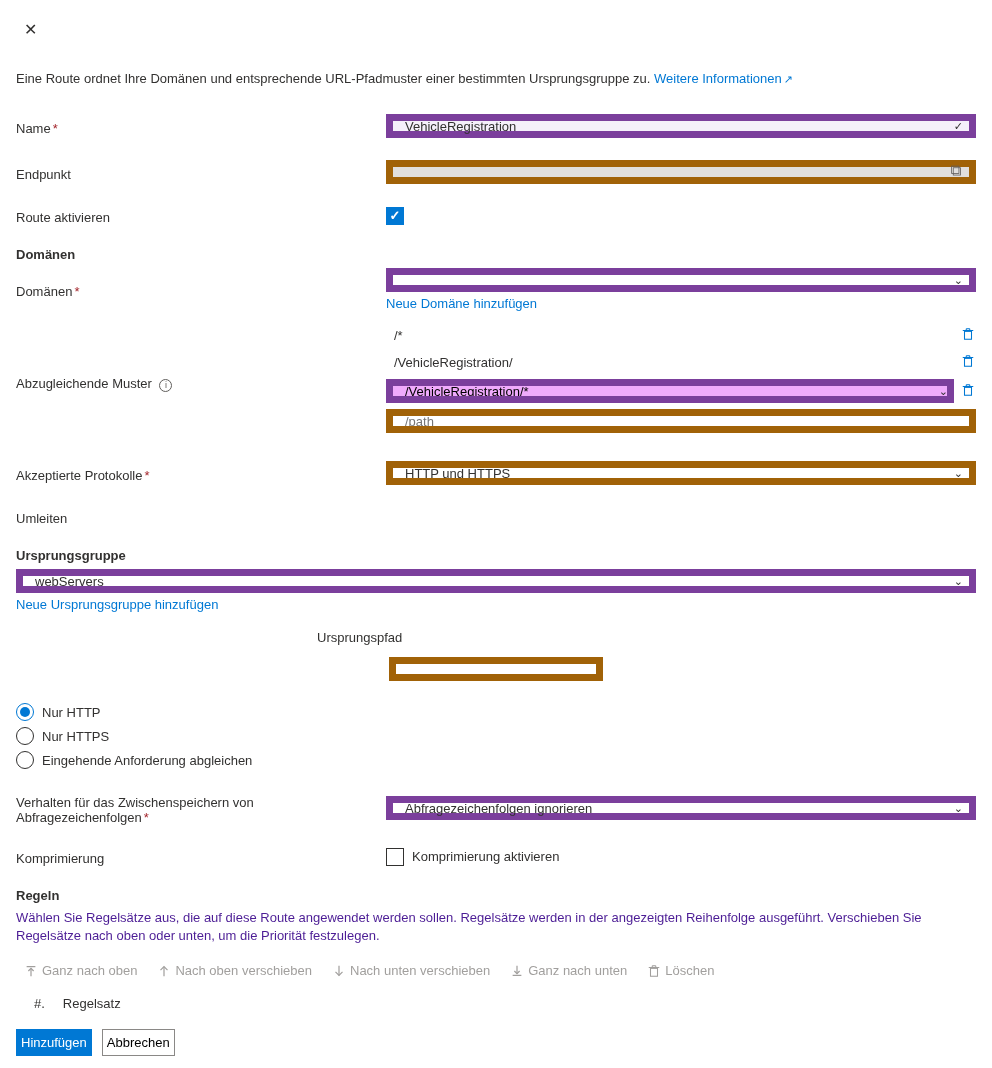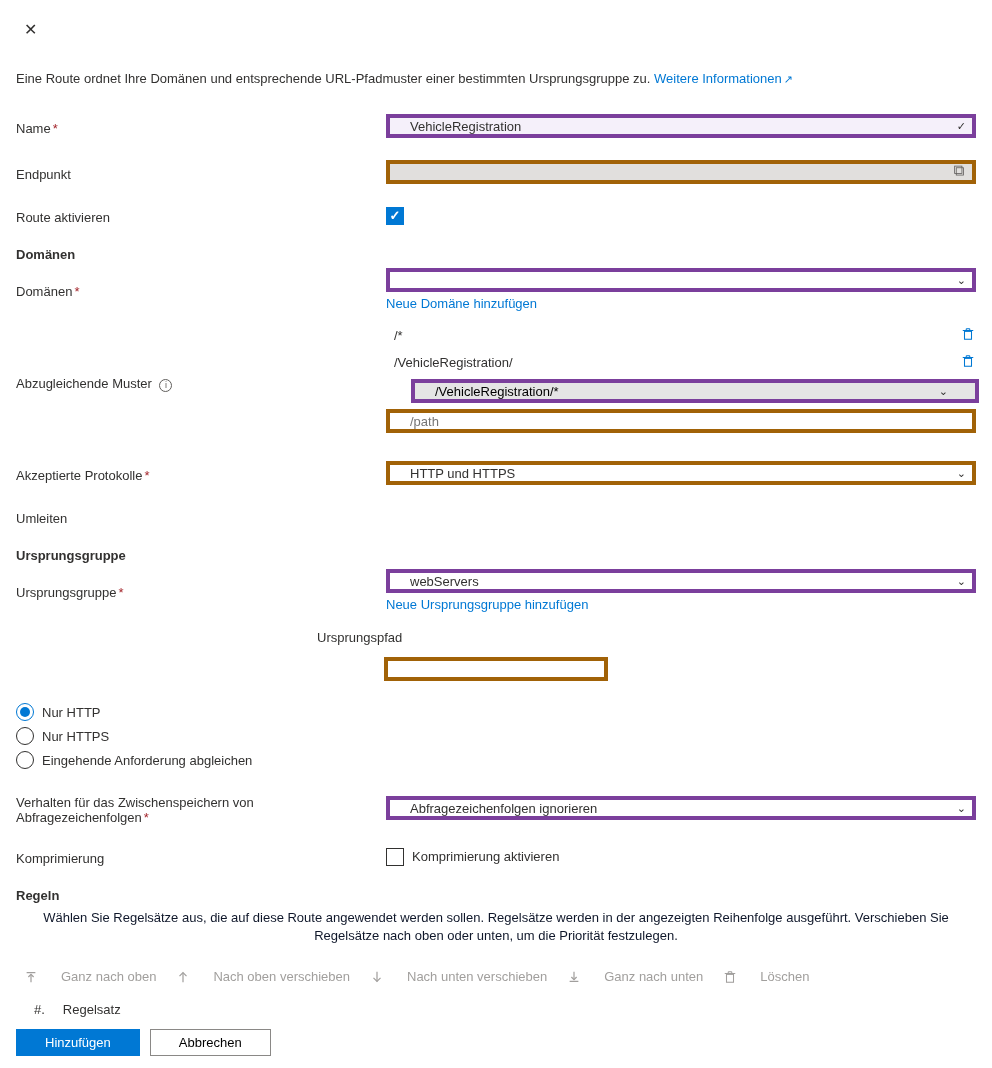--- a/index.html
+++ b/index.html
@@ -25,22 +25,22 @@
   .form-section { margin-top: 28px; }
   .form-row { display: flex; align-items: center; margin-bottom: 22px; gap: 12px; }
   .form-row.tight { margin-bottom: 6px; }
   .label-col { width: 358px; flex-shrink: 0; padding-top: 4px; font-size: 13px; color: #323130; }
   .label-col .req { color: #a4262c; margin-left: 2px; }
   .input-col { flex: 1; }
   .section-heading { font-weight: 600; font-size: 13px; margin-bottom: 6px; margin-top: 8px; color: #323130; }
   input[type="text"].text-input, .select-box, .readonly-box {
     width: 100%;
     height: 24px;
-    border: 4px solid #a16207;
-    padding: 0 20px;
+    border: 7px solid #a16207;
+    padding: 0 12px;
     font-size: 13px;
     font-family: inherit;
     background: #fff;
     display: flex;
     align-items: center;
     position: relative;
   }
   .select-box.hl, input.text-input.hl { border-color: #7b3f9c; background: #f5f0fa; }
   .select-box .chevron, .readonly-box .copy-ic {
     position: absolute; right: 6px; top: 50%; transform: translateY(-50%);
@@ -51,37 +51,37 @@
     width: 18px; height: 18px; border: 1px solid #323130; display: inline-flex;
     align-items: center; justify-content: center; cursor: pointer; flex-shrink: 0;
   }
   .checkbox.checked { background: #0078d4; border-color: #0078d4; color: #fff; }
   .checkbox.checked::after { content: "✓"; font-size: 13px; font-weight: bold; }
   .check-row { display: flex; align-items: center; gap: 8px; }
   .link-small { color: #0078d4; font-size: 13px; text-decoration: none; display: inline-block; margin-top: 4px; }
   .pattern-row { display: flex; align-items: center; gap: 6px; margin-bottom: 6px; }
   .pattern-text { flex: 1; padding: 3px 8px; font-size: 13px; }
   .pattern-input-wrap { flex: 1; position: relative; }
-  .pattern-input-wrap.active input { border-color: #7b3f9c; background: #e5e5e5; margin-left: 25px; }
+  .pattern-input-wrap.active input { border-color: #7b3f9c; background: #f0abfc; }
   .pattern-input-wrap .chev { position: absolute; right: 6px; top: 50%; transform: translateY(-50%); font-size: 11px; }
   .trash { color: #0078d4; cursor: pointer; width: 16px; text-align: center; }
   .trash svg { width: 14px; height: 14px; }
   .info-icon { display: inline-block; width: 13px; height: 13px; border: 1px solid #605e5c; border-radius: 50%; font-size: 9px; text-align: center; line-height: 11px; color: #605e5c; margin-left: 4px; }
   .radio-group { display: flex; flex-direction: column; gap: 6px; }
   .radio-row { display: flex; align-items: center; gap: 8px; cursor: pointer; }
   .radio { width: 18px; height: 18px; border: 1px solid #323130; border-radius: 50%; display: inline-flex; align-items: center; justify-content: center; }
   .radio.selected { border-color: #0078d4; }
   .radio.selected::after { content: ""; width: 10px; height: 10px; background: #0078d4; border-radius: 50%; }
-  .rules-desc { font-size: 13px; color: #0f172a; margin-bottom: 20px; line-height: 1.4; text-align: center; }
+  .rules-desc { font-size: 13px; color: #4c1d95; margin-bottom: 14px; line-height: 1.4; }
   .toolbar { display: flex; gap: 20px; margin-bottom: 10px; padding: 4px 8px; }
-  .toolbar-btn { display: flex; align-items: center; gap: 23px; color: #a19f9d; font-size: 13px; cursor: default; }
+  .toolbar-btn { display: flex; align-items: center; gap: 4px; color: #a19f9d; font-size: 13px; cursor: default; }
   .toolbar-btn svg { width: 14px; height: 14px; }
   .rules-header { display: flex; gap: 18px; padding: 4px 18px; font-size: 13px; color: #323130; }
   .footer { position: fixed; bottom: 0; left: 0; padding: 12px 16px; background: #fff; display: flex; gap: 10px; width: 992px; }
-  .btn { padding: 5px 28px; font-size: 13px; border: 1px solid #8a8886; background: #fff; cursor: pointer; font-family: inherit; }
+  .btn { padding: 5px 4px; font-size: 13px; border: 1px solid #8a8886; background: #fff; cursor: pointer; font-family: inherit; }
   .btn.primary { background: #0078d4; color: #fff; border-color: #0078d4; }
   .select-box.full-hl { border-color: #7b3f9c; }
 </style>
 </head>
 <body>
 
 <div class="header">
   <button class="close-btn">
     <span>✕</span>
   </button>
@@ -199,21 +199,20 @@
     </div>
   </div>
 
   <div class="form-row">
     <div class="label-col">Umleiten</div>
   </div>
 
   <div class="section-heading">Ursprungsgruppe</div>
 
   <div class="form-row tight">
-    <div class="label-col"><span>Ursprungsgruppe</span><span class="req">*</span></div>
     <div class="input-col">
       <div class="select-box full-hl">
         <span>webServers</span>
         <span class="chevron">⌄</span>
       </div>
       <a href="#" class="link-small">Neue Ursprungsgruppe hinzufügen</a>
     </div>
   </div>
 
   <div class="form-row" style="margin-top:14px;flex-direction:column;">

